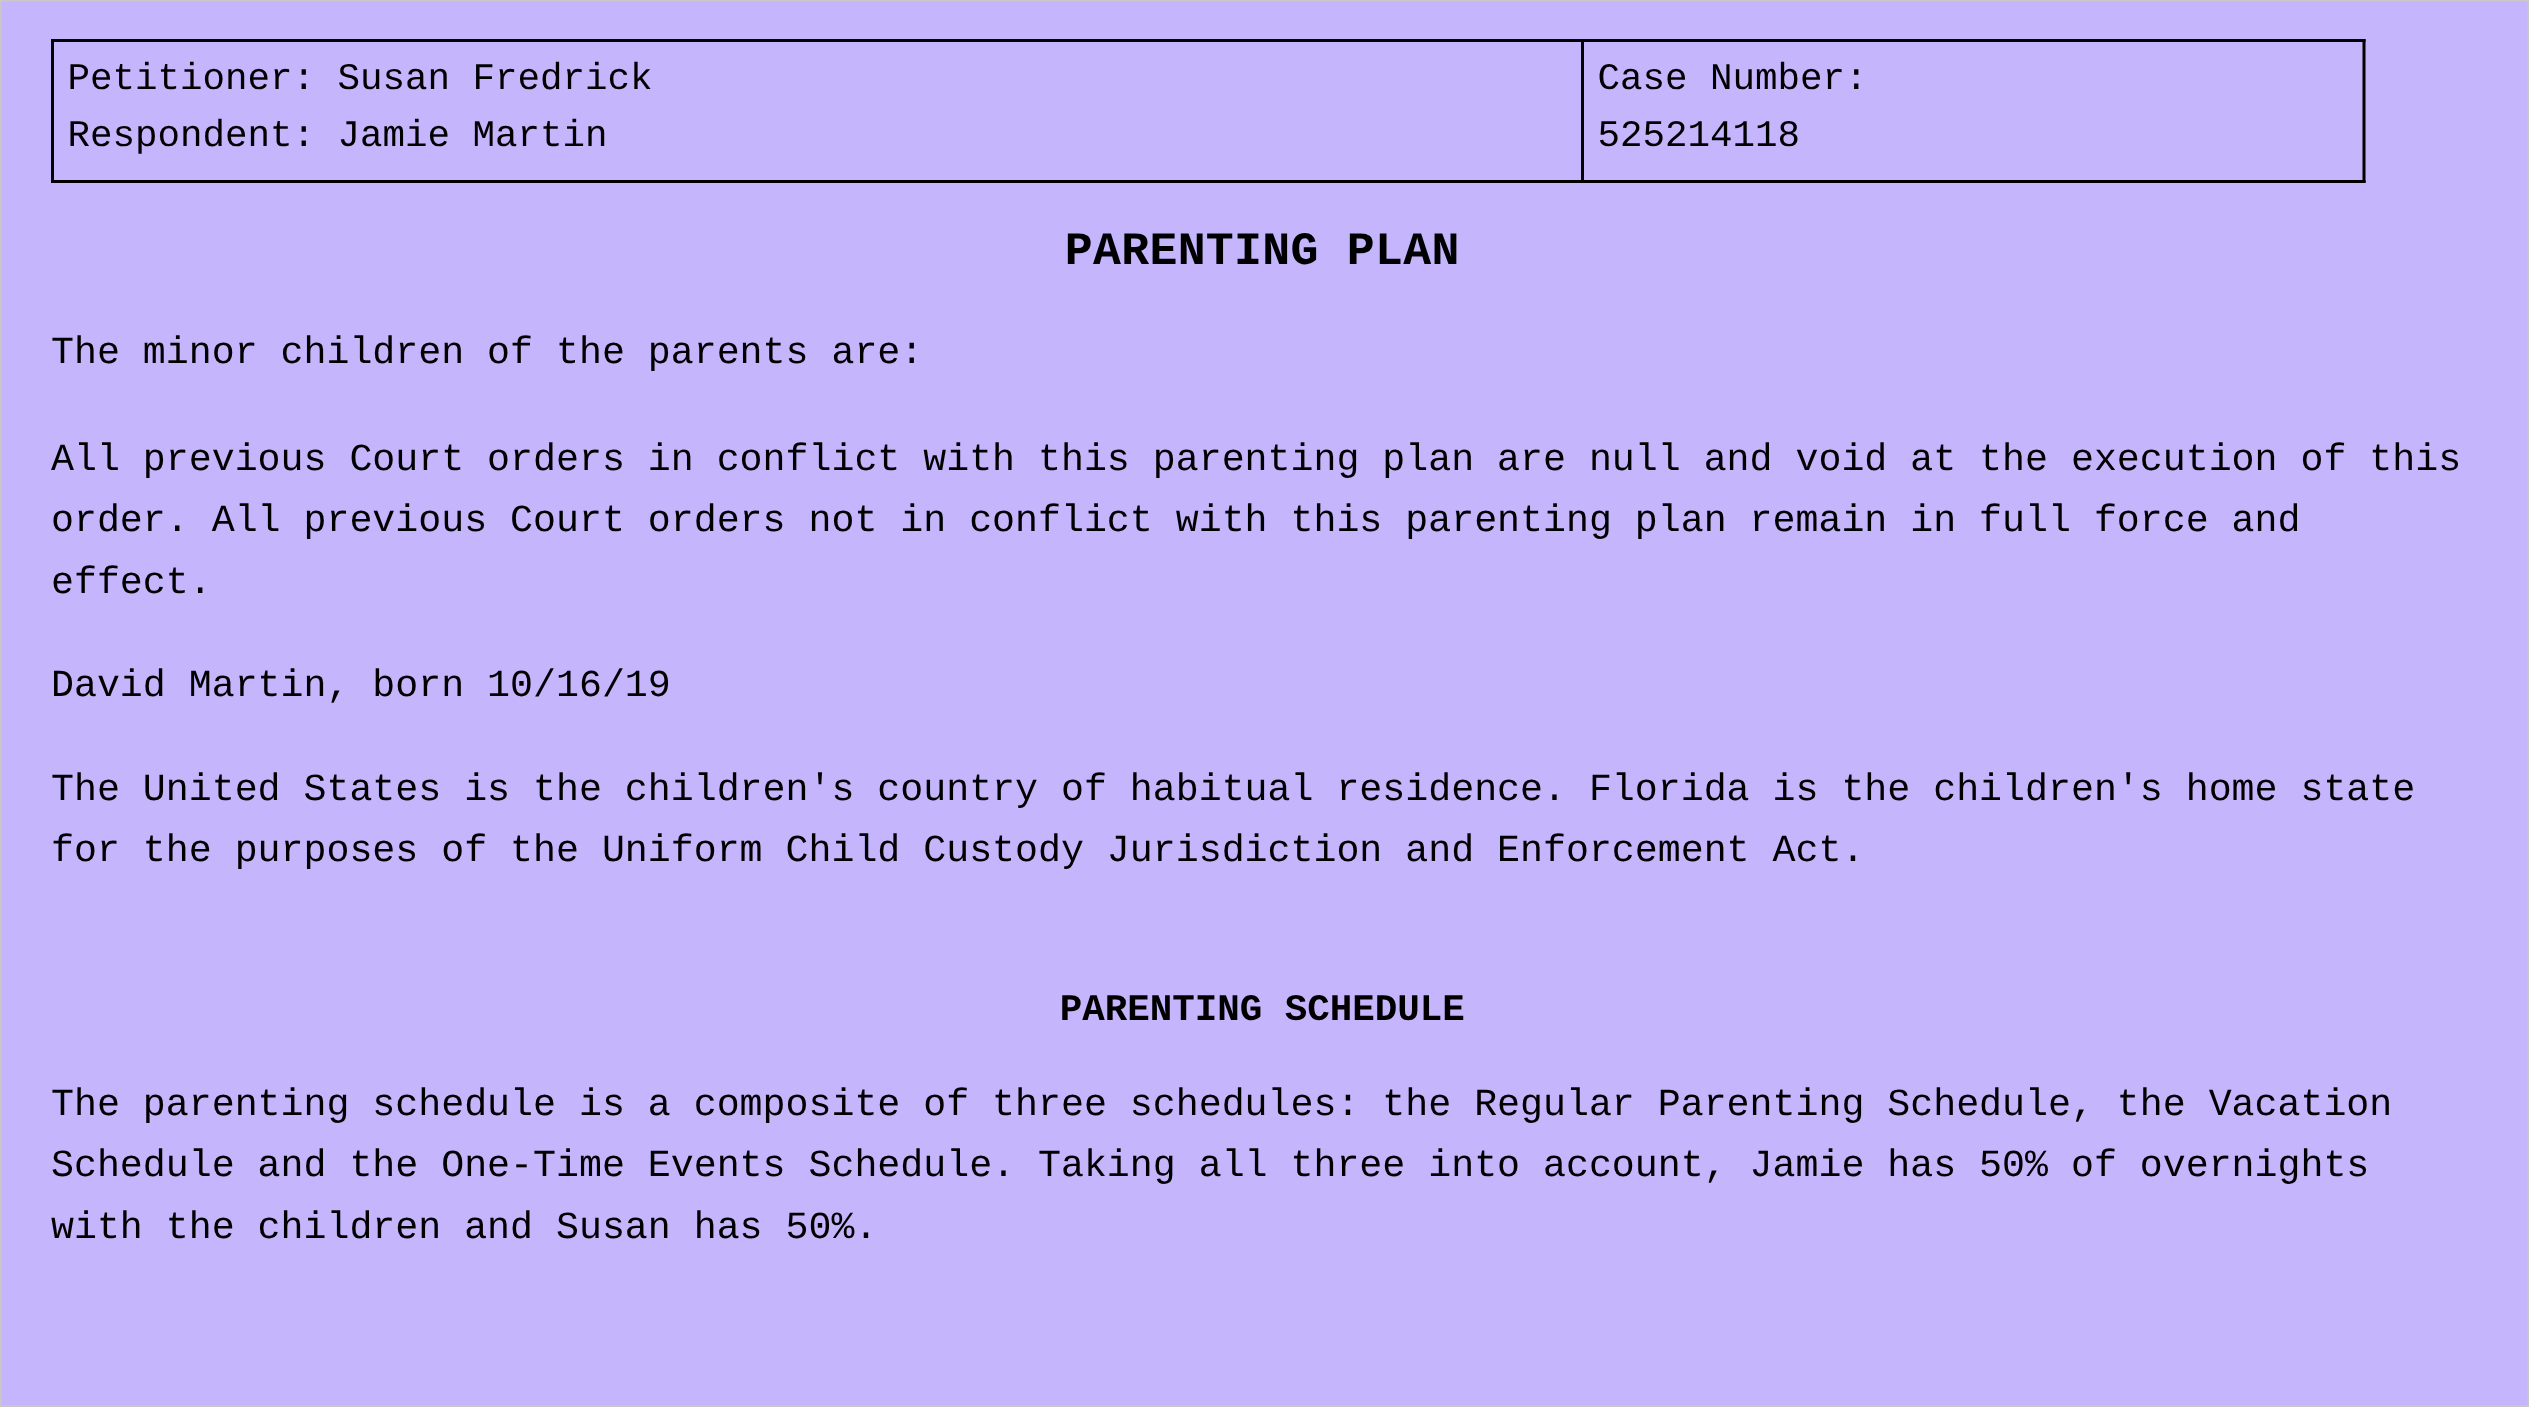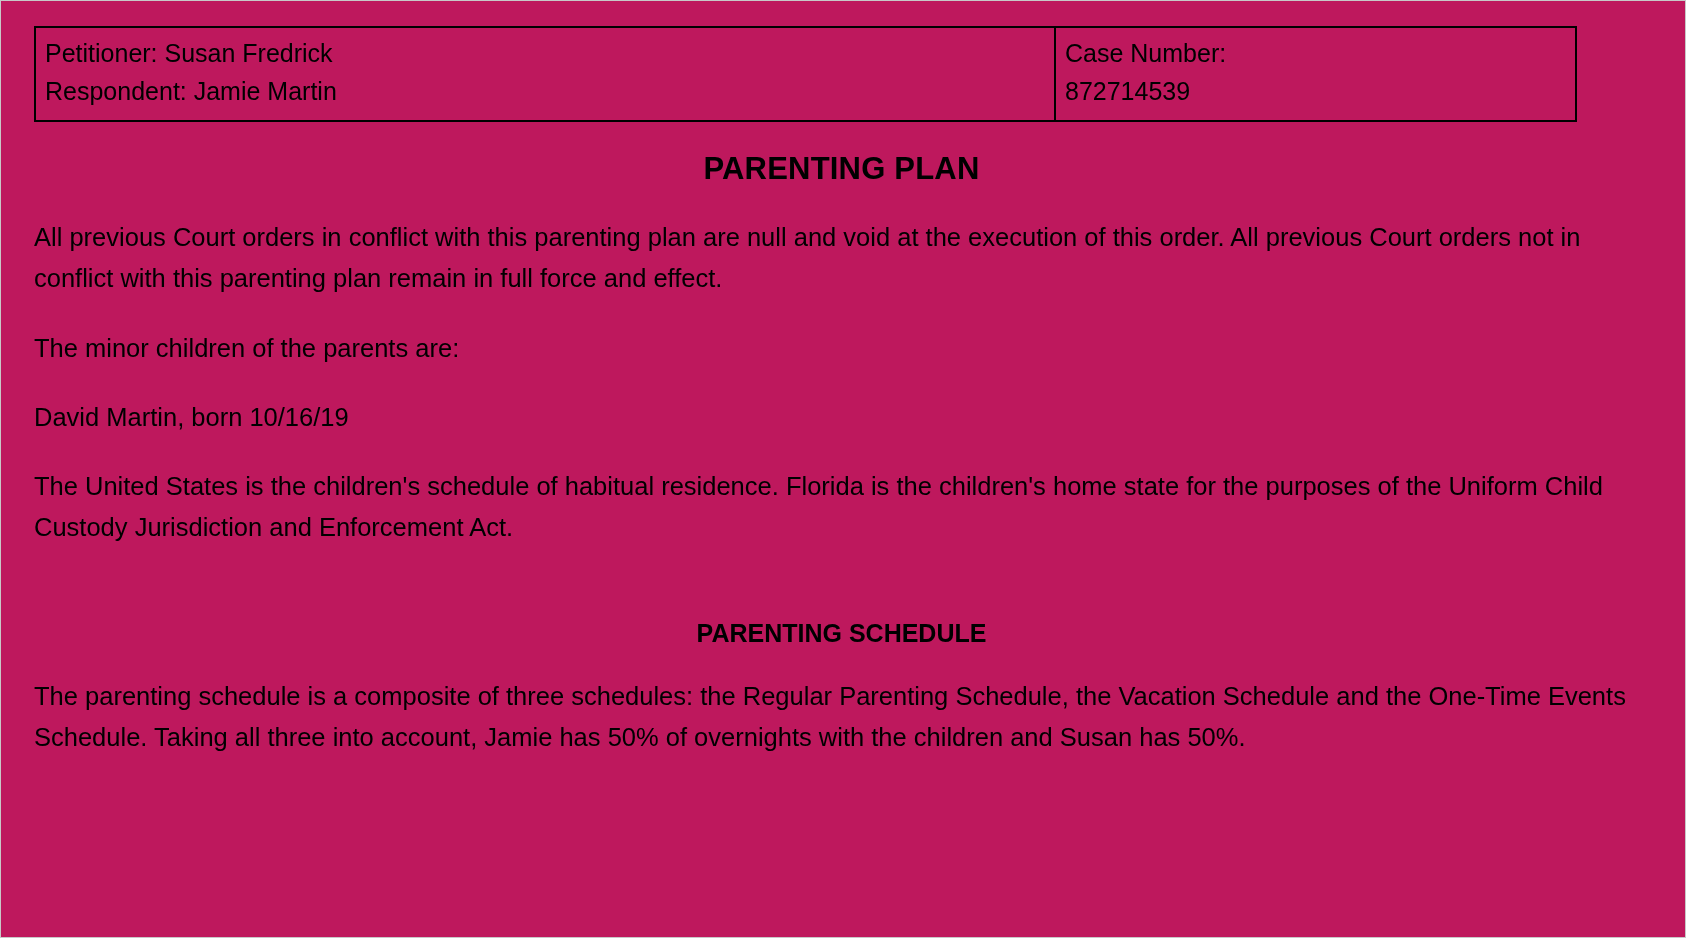--- a/index.html
+++ b/index.html
@@ -10,23 +10,24 @@
   }
   body {
     font-family: "Liberation Sans", "DejaVu Sans", sans-serif;
     color: #000000;
   }
   .page {
     position: relative;
     width: 1686px;
     height: 938px;
     box-sizing: border-box;
-    background: #be185d;
+    background: #c4b5fd;
     border: 1px solid #c8c8c8;
     overflow: hidden;
+    font-family: Liberation Mono, monospace;
   }
   .page-inner {
     position: absolute;
     left: 33px;
     top: 25px;
     right: 33px;
     bottom: 0;
   }
 
   
@@ -100,37 +101,37 @@
 
     <table class="caption-table">
       <tbody>
         <tr>
           <td class="caption-cell-parties">
             <div class="caption-line">Petitioner: Susan Fredrick</div>
             <div class="caption-line">Respondent: Jamie Martin</div>
           </td>
           <td class="caption-cell-case">
             <div class="caption-line">Case Number:</div>
-            <div class="caption-line">872714539</div>
+            <div class="caption-line">525214118</div>
           </td>
         </tr>
       </tbody>
     </table>
 
     <h1 class="doc-title">PARENTING PLAN</h1>
 
+    <p class="body-par sp-minor">The minor children of the parents are:</p>
+
     <p class="body-par sp-intro">All previous Court orders in conflict with this parenting plan are null and void at the execution of this order. All previous Court orders not in conflict with this parenting plan remain in full force and effect.</p>
-
-    <p class="body-par sp-minor">The minor children of the parents are:</p>
 
     <div class="children-list sp-children">
       <div class="child-line">David Martin, born 10/16/19</div>
     </div>
 
-    <p class="body-par sp-residence">The United States is the children's schedule of habitual residence. Florida is the children's home state for the purposes of the Uniform Child Custody Jurisdiction and Enforcement Act.</p>
+    <p class="body-par sp-residence">The United States is the children's country of habitual residence. Florida is the children's home state for the purposes of the Uniform Child Custody Jurisdiction and Enforcement Act.</p>
 
     <h2 class="section-heading sp-schedhead">PARENTING SCHEDULE</h2>
 
     <p class="body-par sp-schedpar">The parenting schedule is a composite of three schedules: the Regular Parenting Schedule, the Vacation Schedule and the One-Time Events Schedule. Taking all three into account, Jamie has 50% of overnights with the children and Susan has 50%.</p>
 
 
   </div>
 </div>
 
 </body></html>

